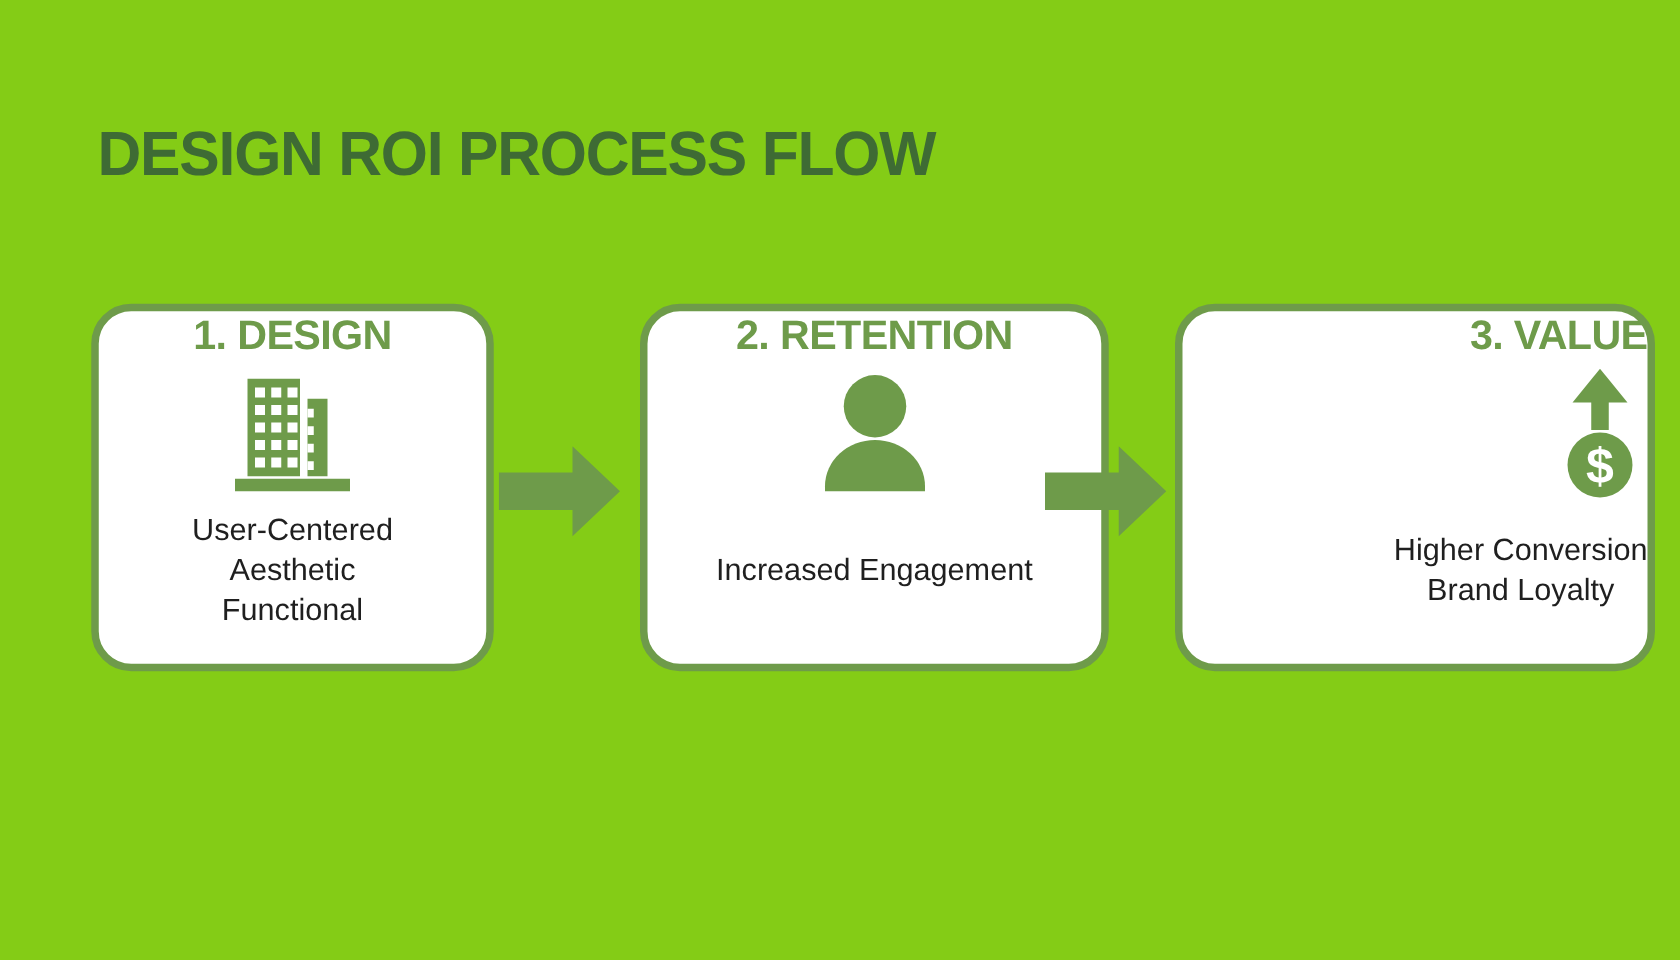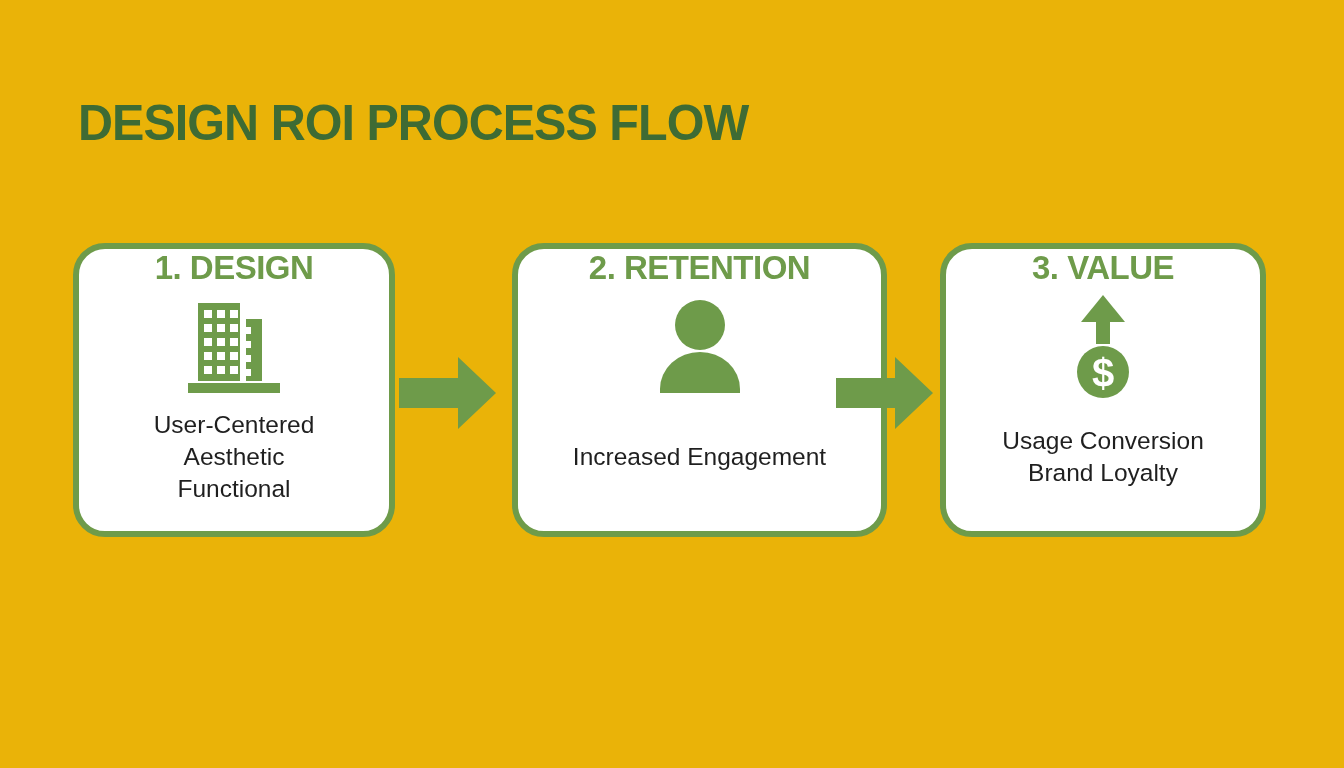--- a/index.html
+++ b/index.html
@@ -8,21 +8,21 @@
     font-family: "Liberation Sans", sans-serif;
     width: 1344px;
     height: 768px;
     position: relative;
     overflow: hidden;
   }
   .canvas {
     position: absolute;
     left: 0; top: 0;
     width: 1344px; height: 768px;
-    background: #eab308;
+    background: #84cc16;
   }
   .page-title {
     position: absolute;
     left: 78px;
     top: 94px;
     font-size: 50px;
     font-weight: 800;
     letter-spacing: -1px;
     color: #3e6b34;
     white-space: nowrap;
@@ -36,21 +36,21 @@
     background: #ffffff;
     border: 6px solid #6e9b4a;
     border-radius: 32px;
     display: flex;
     flex-direction: column;
     align-items: center;
     padding-bottom: 16px;
   }
   #box-design    { left: 73px;  width: 322px; }
   #box-retention { left: 512px; width: 375px; }
-  #box-value     { left: 940px; width: 326px; }
+  #box-value     { left: 940px; width: 384px; align-items: flex-end; }
   .step-label {
     font-size: 33px;
     font-weight: 800;
     color: #6e9b4a;
     letter-spacing: -0.5px;
     white-space: nowrap;
   }
   .step-icon {
     height: 104px;
     margin-top: 8px;
@@ -158,18 +158,18 @@
       <svg width="76" height="104" viewBox="0 0 76 104">
         <g fill="#6e9b4a">
           <polygon points="38,0 16,27 60,27"></polygon>
           <rect x="31" y="25" width="14" height="24"></rect>
           <circle cx="38" cy="77" r="26"></circle>
         </g>
         <text x="38" y="78" text-anchor="middle" dominant-baseline="central" font-family="Liberation Sans, sans-serif" font-size="40" font-weight="bold" fill="#ffffff">$</text>
       </svg>
     </div>
     <div class="step-lines">
-      <span>Usage Conversion</span>
+      <span>Higher Conversion</span>
       <span>Brand Loyalty</span>
     </div>
   </div>
 
 </div>
 
 </body></html>

